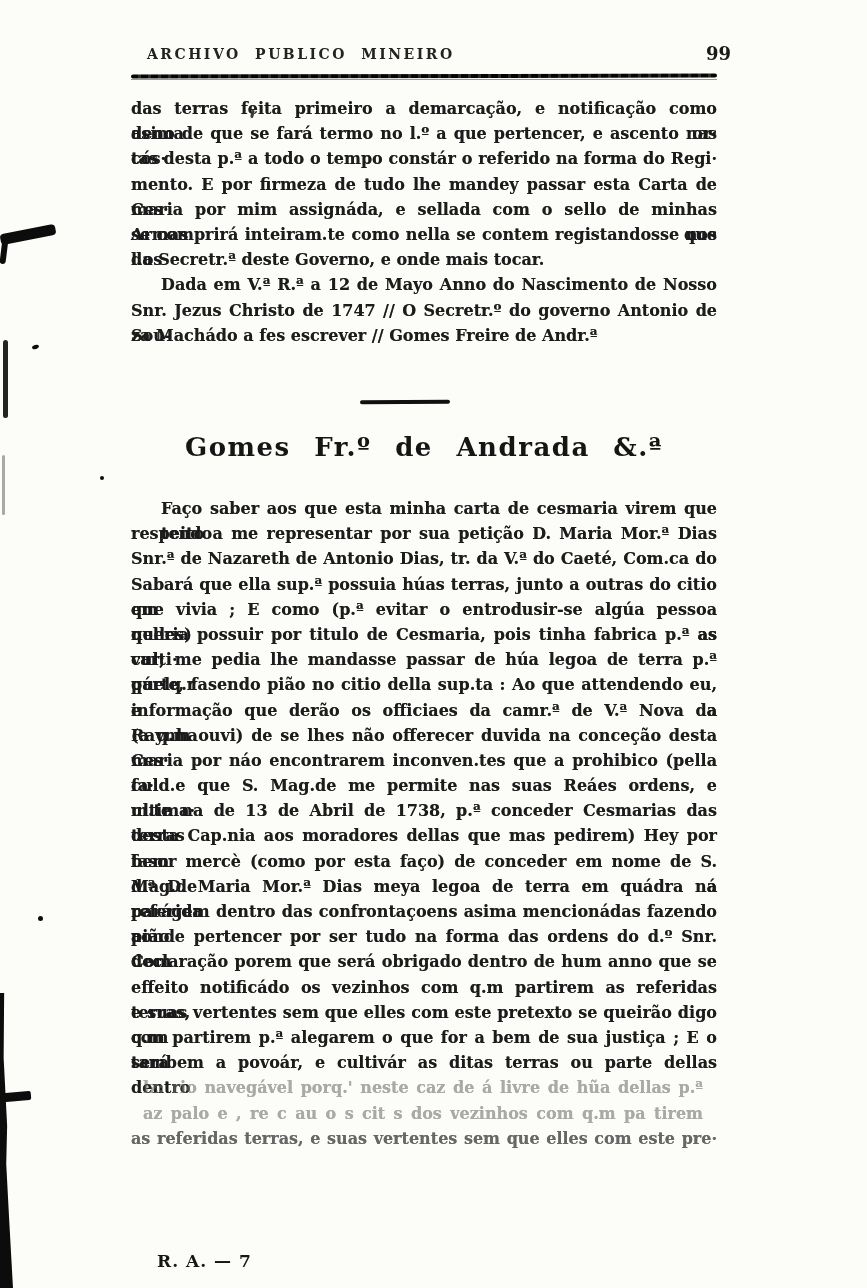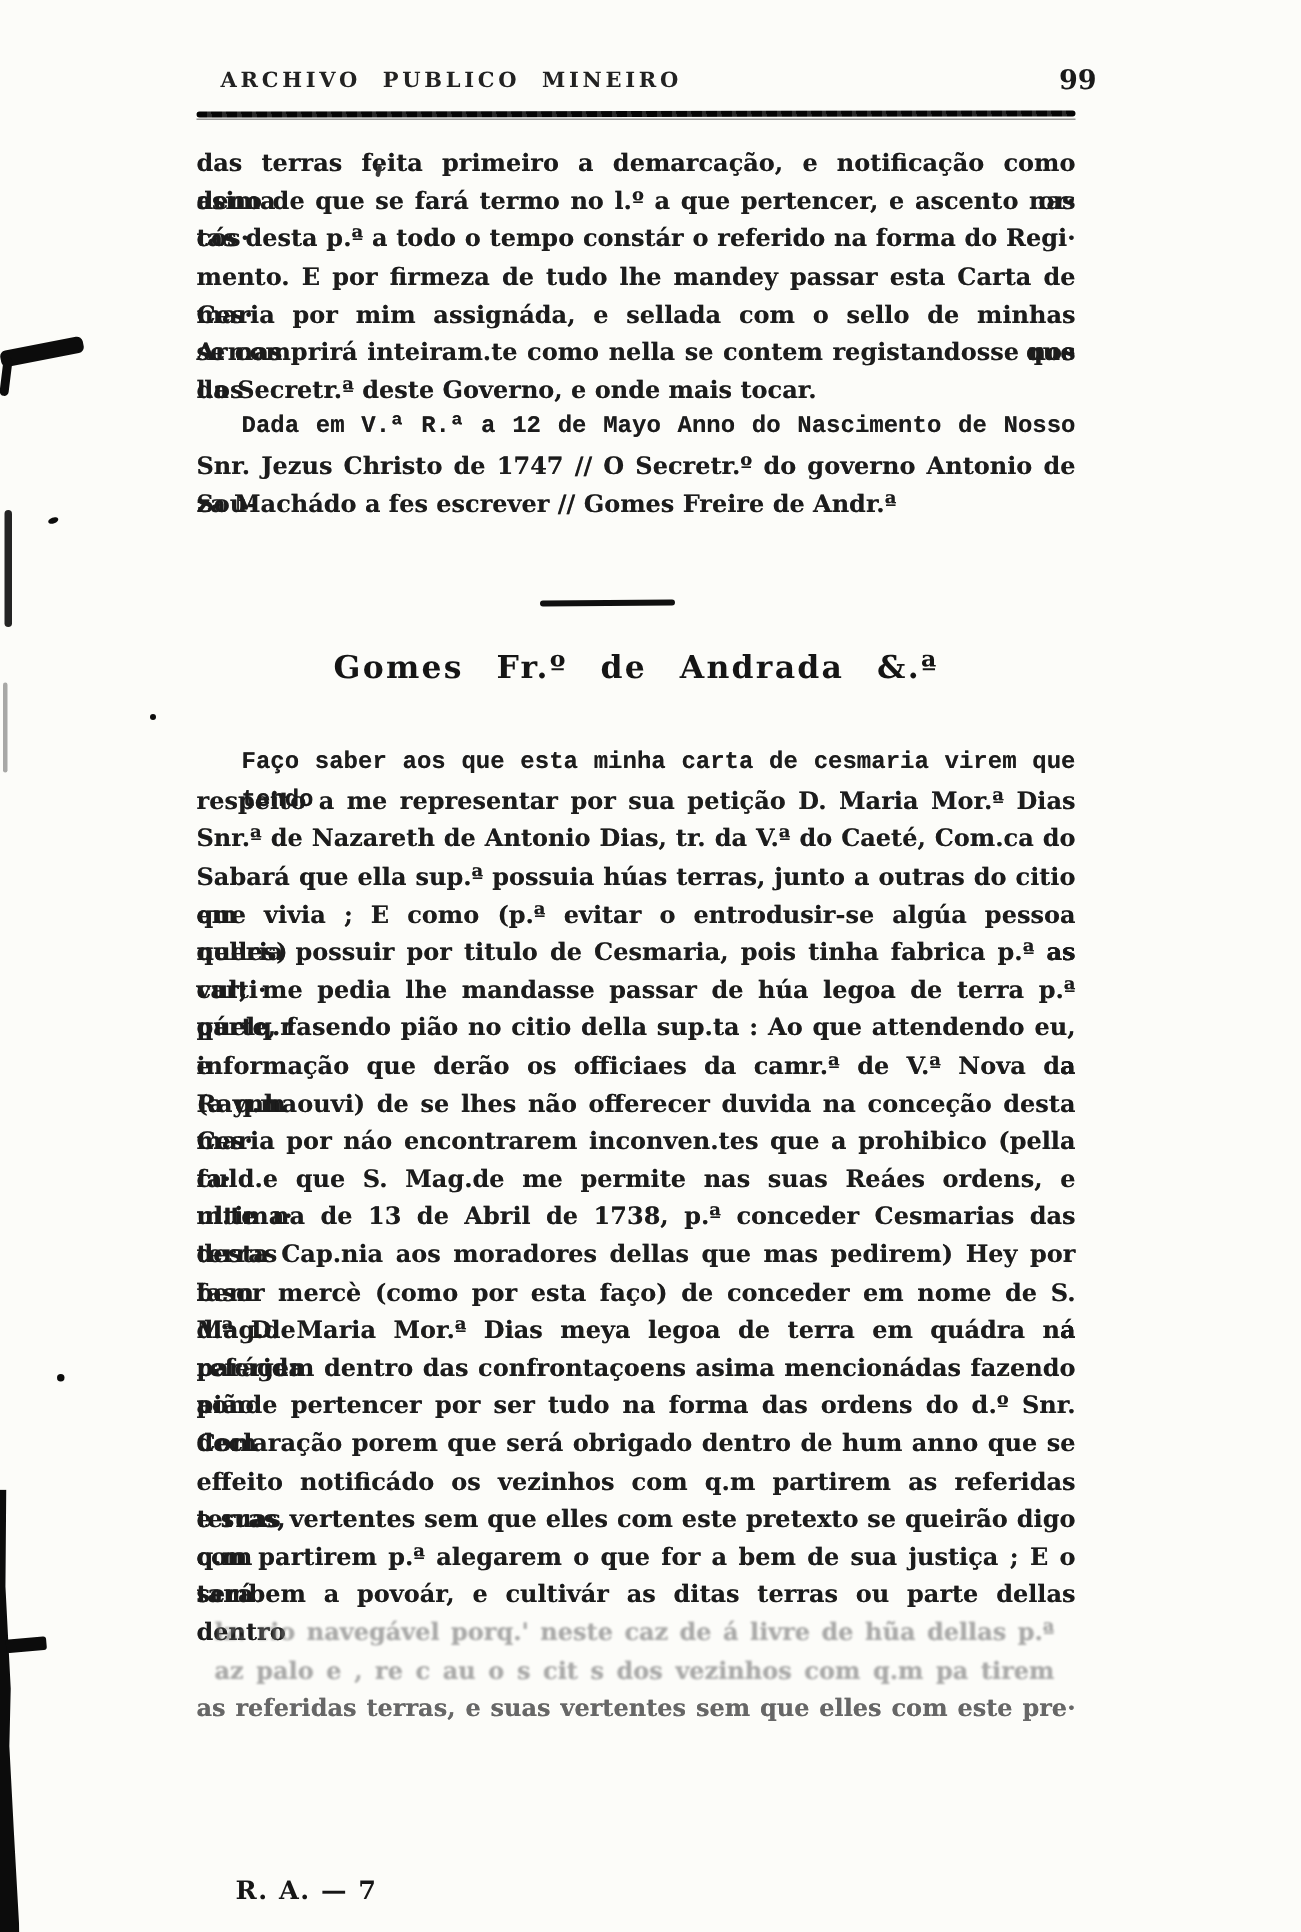--- a/index.html
+++ b/index.html
@@ -29,31 +29,31 @@
   
   .text-block { position:absolute; left:131px; width:586px; font-size:16px; }
   .block1 { top:96px; }
   .block2 { top:496px; }
   .line {
     height:25.2px; line-height:25.2px; white-space:nowrap;
     font-weight:bold; color:var(--ink);
     text-shadow:0 0 .4px rgba(20,20,20,.55);
   }
   .line.just { white-space:normal; text-align:justify; text-align-last:justify; }
-  .line.ind { padding-left:30px;font-family:Liberation Mono, monospace; }
+  .line.ind { padding-left:30px; }
   .line.fade1 { color:#4e4e4e; opacity:.85; filter:blur(.25px); }
   .line.fade2 { color:#6e6e6e; opacity:.58; filter:blur(.55px); padding-left:12px; padding-right:14px; }
   
   .divider {
     position:absolute; left:360px; top:400px; width:90px; height:4px;
     background:#101010; border-radius:2px; transform:rotate(-0.4deg);
   }
   .heading {
     position:absolute; left:131px; top:432px; width:586px; margin:0;
-    text-align:center; font-size:21px; font-weight:bold;
+    text-align:center; font-size:26px; font-weight:bold;
     letter-spacing:1.5px; word-spacing:13px; color:#151515;
   }
   
   .footer {
     position:absolute; left:157px; top:1251px;
     font-size:17px; font-weight:bold; letter-spacing:1px; color:#161616;
   }
   
   .art { position:absolute; background:#0c0c0c; }
   .art-hook-top { left:0; top:229px; width:56px; height:11px; border-radius:4px; transform:rotate(-11deg); }

